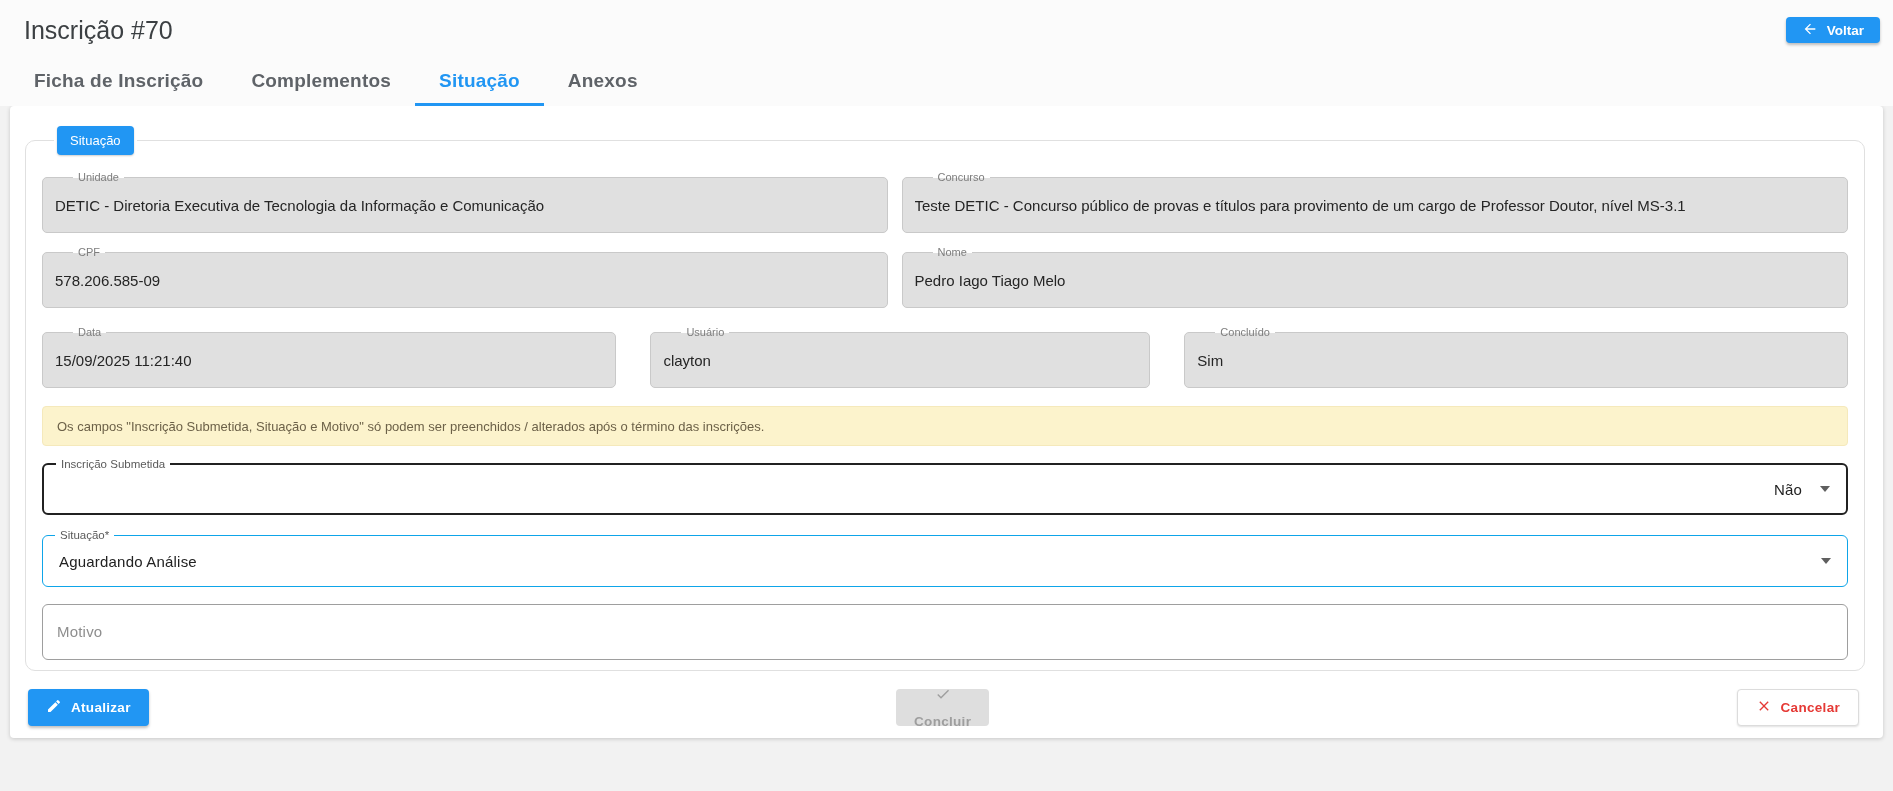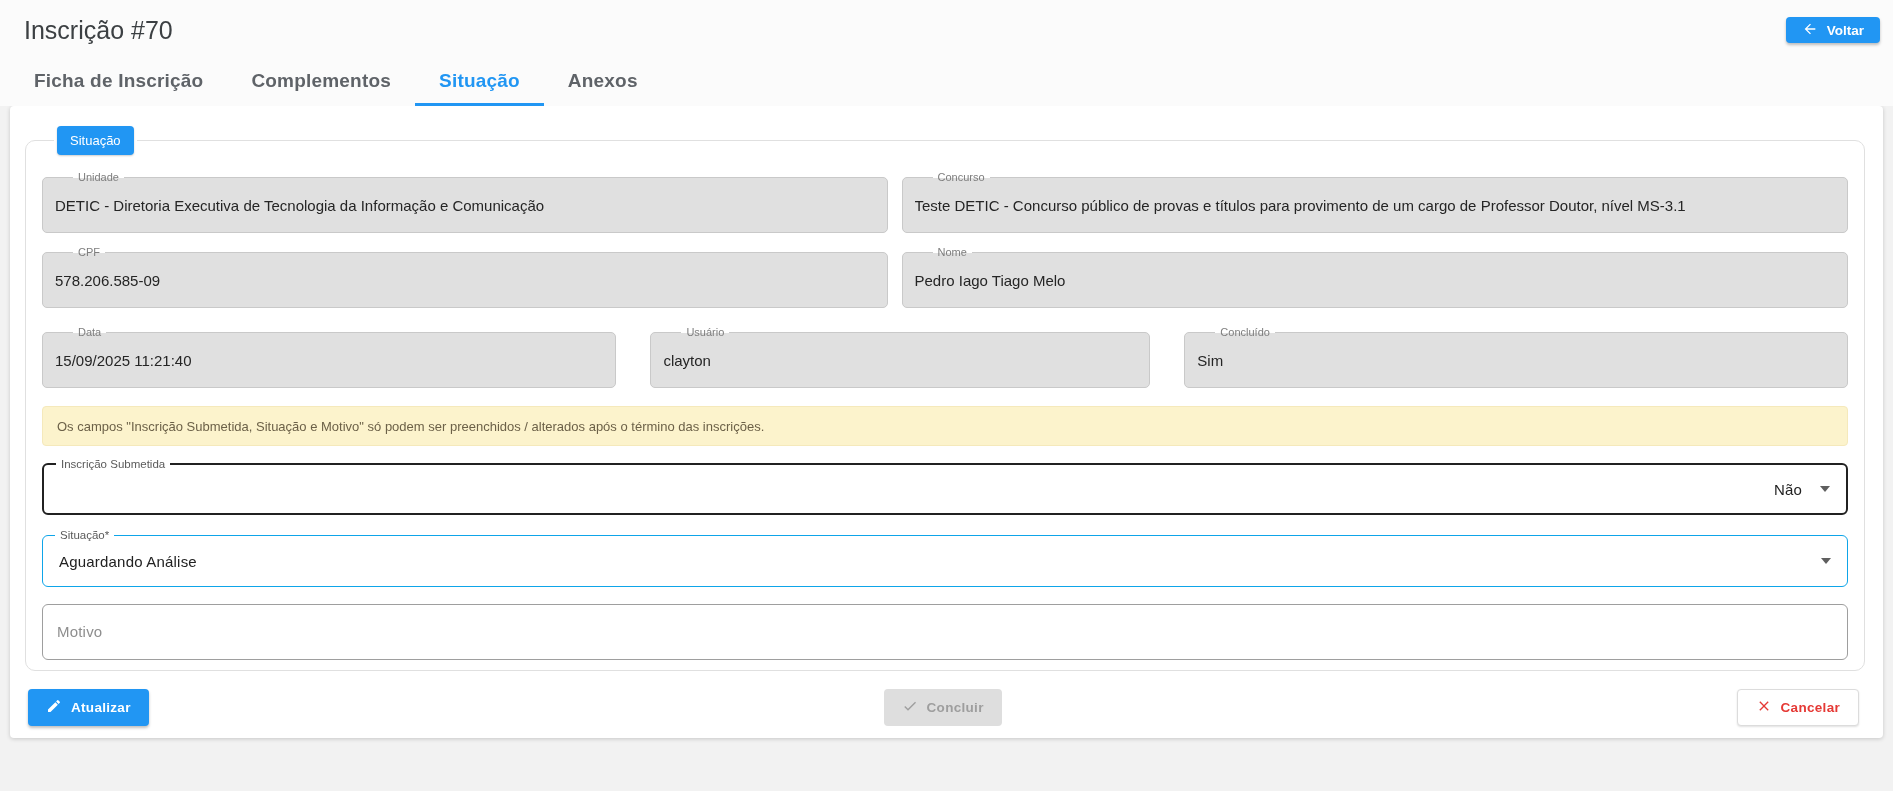--- a/index.html
+++ b/index.html
@@ -112,21 +112,21 @@
   }
   .btn {
     display: inline-flex; align-items: center; justify-content: center; gap: 9px;
     height: 37px; padding: 0 18px; border-radius: 4px; border: none;
     font-family: inherit; font-weight: 700; font-size: 13.5px; letter-spacing: .3px;
     cursor: pointer;
   }
   .btn svg { width: 16px; height: 16px; }
   .btn.primary { background: #2196f3; color: #fff; box-shadow: 0 2px 3px rgba(0,0,0,.25); }
   .btn.primary svg { fill: #fff; }
-  .btn.disabled { background: #dedede; color: #9e9e9e; cursor: default; }
+  .btn.disabled { background: #dedede; color: #9e9e9e; cursor: default; flex-direction: column; }
   .btn.disabled svg { fill: #9e9e9e; }
   .btn.outline-danger {
     background: #fff; color: #e53935; border: 1px solid #dcdcdc;
     box-shadow: 0 1px 2px rgba(0,0,0,.12);
   }
   .btn.outline-danger svg { fill: #e53935; }
 </style>
 </head>
 <body>
 

